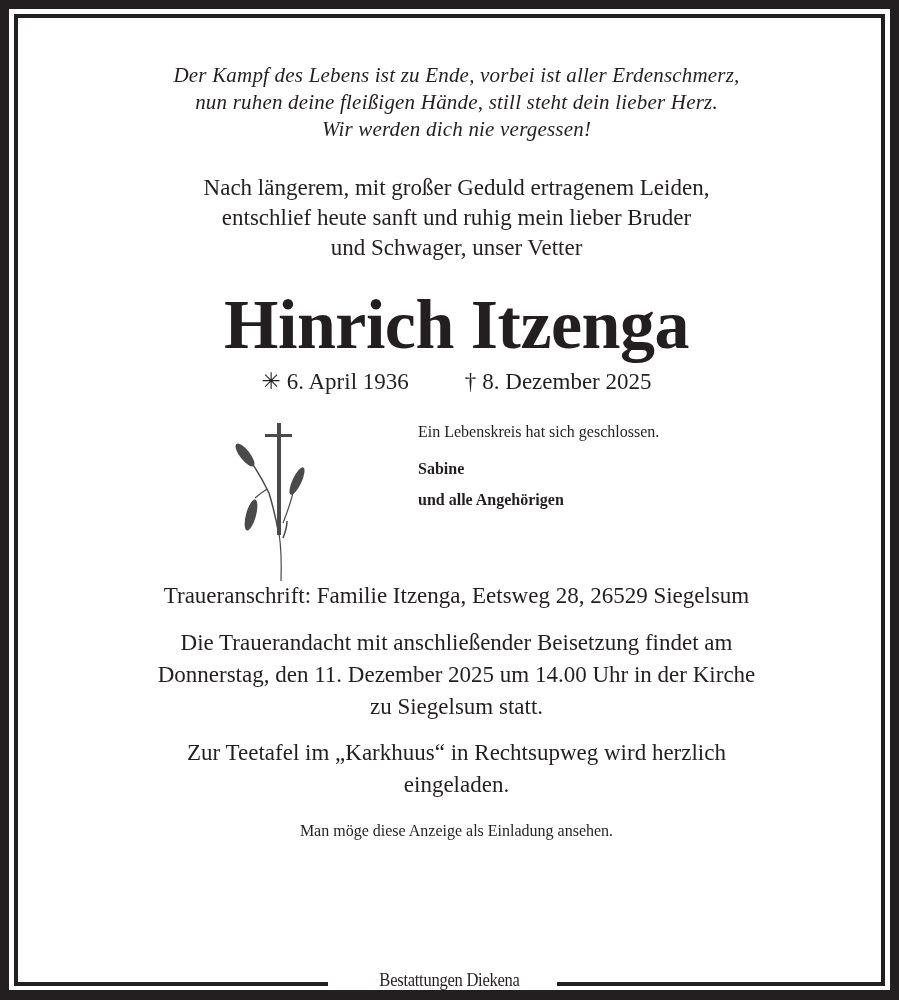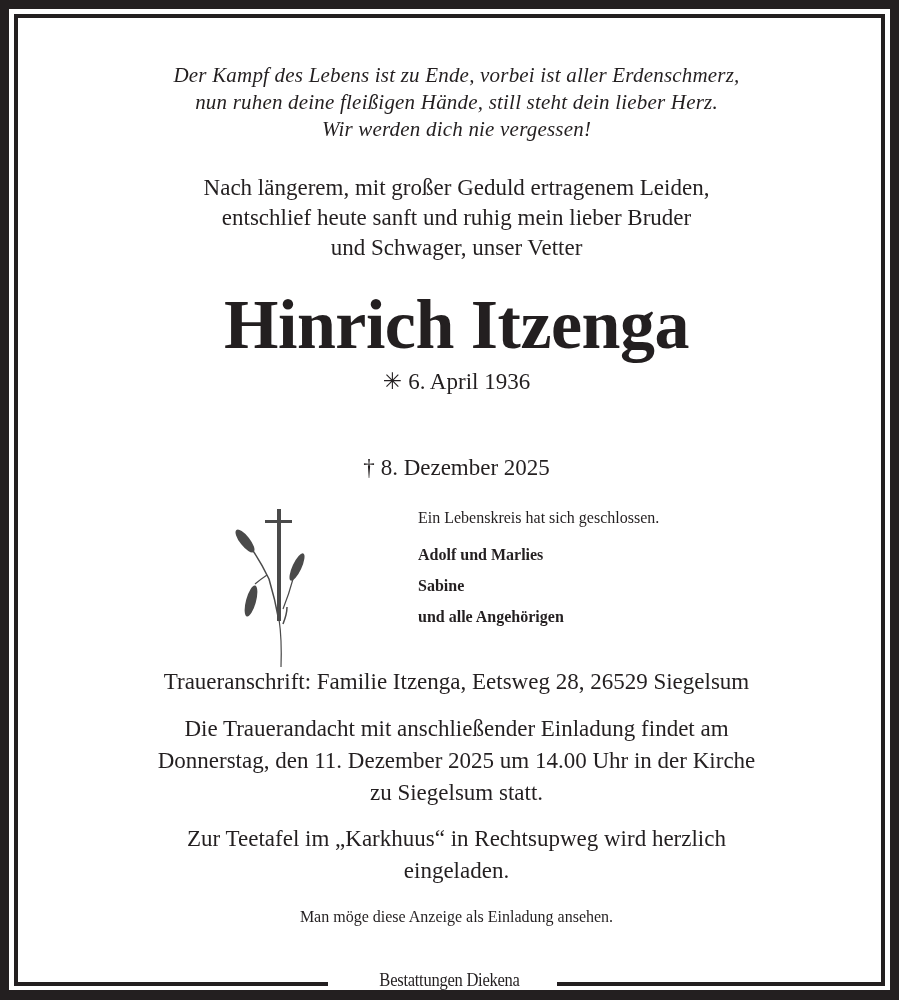--- a/index.html
+++ b/index.html
@@ -66,21 +66,20 @@
     line-height: 80px;
     letter-spacing: -0.5px;
   }
   .dates {
     margin-top: 2px;
     font-size: 23px;
     line-height: 30px;
     display: flex;
     justify-content: center;
     gap: 56px;
-    flex-direction: column;
   }
   .dates .sym { margin-right: 6px; }
   .family-block {
     position: relative;
     margin-top: 20px;
     height: 150px;
   }
   .emblem {
     position: absolute;
     left: 195px; top: 6px;
@@ -169,31 +168,30 @@
 
         <path d="M56 100 Q62 85 66 70" fill="none" stroke-width="1.2"></path>
         <ellipse cx="70" cy="58" rx="4.5" ry="15" transform="rotate(25 70 58)" stroke="none"></ellipse>
 
         <path d="M56 115 Q60 105 60 98" fill="none" stroke-width="1.5"></path>
       </g>
     </svg>
     <div class="family-text">
       <div class="closing">Ein Lebenskreis hat sich geschlossen.</div>
       <div class="names">
-        <div>Adolf und Marlies</div>
         <div>Sabine</div>
         <div>und alle Angehörigen</div>
       </div>
     </div>
   </div>
 
   <div class="address">Traueranschrift: Familie Itzenga, Eetsweg 28, 26529 Siegelsum</div>
 
   <div class="service">
-    <div>Die Trauerandacht mit anschließender Einladung findet am</div>
+    <div>Die Trauerandacht mit anschließender Beisetzung findet am</div>
     <div>Donnerstag, den 11. Dezember 2025 um 14.00 Uhr in der Kirche</div>
     <div>zu Siegelsum statt.</div>
   </div>
 
   <div class="teatime">
     <div>Zur Teetafel im „Karkhuus“ in Rechtsupweg wird herzlich</div>
     <div>eingeladen.</div>
   </div>
 
   <div class="invitation">Man möge diese Anzeige als Einladung ansehen.</div>

